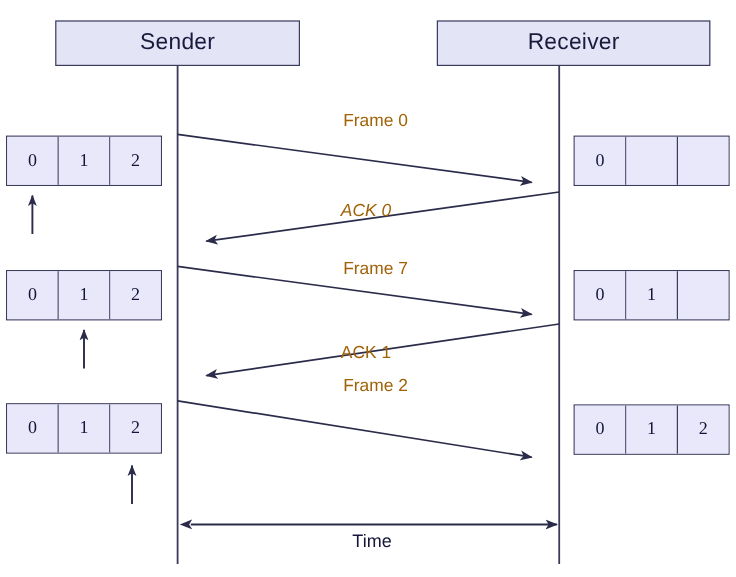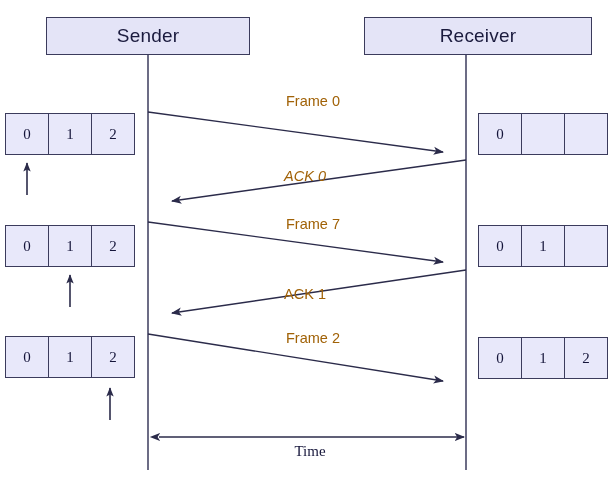--- a/index.html
+++ b/index.html
@@ -66,21 +66,21 @@
     color: #a16207;
     white-space: nowrap;
     font-family: "Liberation Sans", sans-serif;
   }
   .axis-label {
     position: absolute;
     transform: translate(-50%, -50%);
     font-size: 15px;
     color: #15153a;
     white-space: nowrap;
-    font-family: Liberation Serif, serif;
+    font-family: Liberation Sans, sans-serif;
   }
 </style>
 </head>
 <body>
 
 <div id="diagram-root">
 
   <svg id="diagram-svg" viewBox="0 0 613 481" xmlns="http://www.w3.org/2000/svg">
     <defs>
       <marker id="arrowEnd" markerWidth="11" markerHeight="9" refX="9.4" refY="4.5" orient="auto" markerUnits="userSpaceOnUse">
@@ -158,18 +158,18 @@
         <div class="buffer-cell">0</div>
         <div class="buffer-cell">1</div>
         <div class="buffer-cell">2</div>
       </div>
     </div>
   <div id="message-labels-layer">
       <div class="edge-label" style="left: 313px; top: 101px;">Frame 0</div>
       <div class="edge-label" style="left: 305px; top: 176px; font-style: italic;">ACK 0</div>
       <div class="edge-label" style="left: 313px; top: 224px;">Frame 7</div>
       <div class="edge-label" style="left: 305px; top: 284px; margin-top: 10px;">ACK 1</div>
-      <div class="edge-label" style="left: 313px; top: 338px;">Frame 2</div>
+      <div class="edge-label" style="left: 313px; top: 322px;">Frame 2</div>
     </div>
 
   <div class="axis-label" id="time-label" style="left: 310px; top: 451px;">Time</div>
 
 </div>
 
 </body></html>

